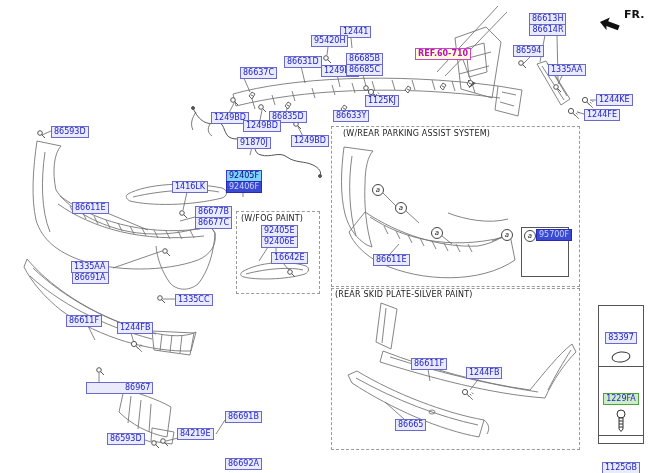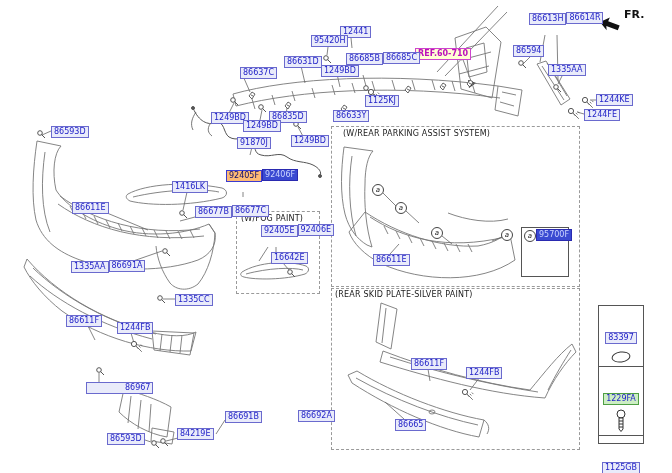--- a/index.html
+++ b/index.html
@@ -2,24 +2,24 @@
 <html><head>
 <meta charset="utf-8">
 <style>
   html,body{margin:0;padding:0;background:#fff;}
   #stage{position:relative;width:672px;height:473px;background:#ffffff;overflow:hidden;
          font-family:"DejaVu Sans","Liberation Sans",sans-serif;}
   svg.art{position:absolute;left:0;top:0;z-index:2;}
   .dash{position:absolute;border:1px dashed #9a9a9a;z-index:1;background:#fff0;}
   .plabel{position:absolute;background:#e9ebfa;border:1px solid #6a6ace;color:#2323c8;
           font-size:8px;line-height:10px;padding:0 2px;white-space:nowrap;z-index:4;text-align:center;}
-  .stack{position:absolute;display:flex;align-items:flex-start;z-index:4;}
+  .stack{position:absolute;display:flex;flex-direction:column;align-items:flex-end;z-index:4;}
   .stack .plabel{position:static;}
   .stack .plabel + .plabel{margin-top:-1px;}
-  .sel1{background:#fdba74;border-color:#3b3bd0;color:#0a0a70;}
+  .sel1{background:#7dd3fc;border-color:#3b3bd0;color:#0a0a70;}
   .sel2{background:#3a4ad2;border-color:#2a2ab0;color:#cdd6ff;}
   .ref{position:absolute;background:#ffffd4;border:1px solid #cc44cc;color:#bb11bb;
        font-size:8px;line-height:10px;padding:0 2px;font-weight:bold;z-index:4;white-space:nowrap;}
   .green{background:#cdeec4;border-color:#4f9f44;}
   .sect{position:absolute;color:#1a1a1a;font-size:8px;z-index:3;white-space:nowrap;letter-spacing:0.2px;}
   .amark{position:absolute;width:10px;height:10px;border:1px solid #444;border-radius:50%;
          color:#111;font-size:7px;font-style:italic;line-height:10px;text-align:center;background:#fff;z-index:3;}
   .subbox{position:absolute;border:1px solid #555;background:#fff;z-index:3;}
   .hwtable{position:absolute;border:1px solid #555;background:#fff;z-index:3;display:flex;flex-direction:column;}
   .hwrow{position:relative;flex:1;display:flex;flex-direction:column;align-items:center;padding-top:2px;}

